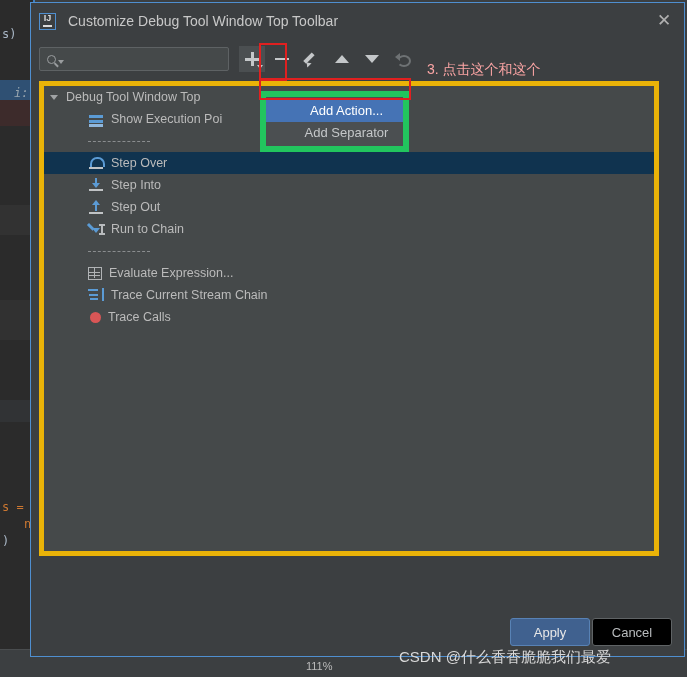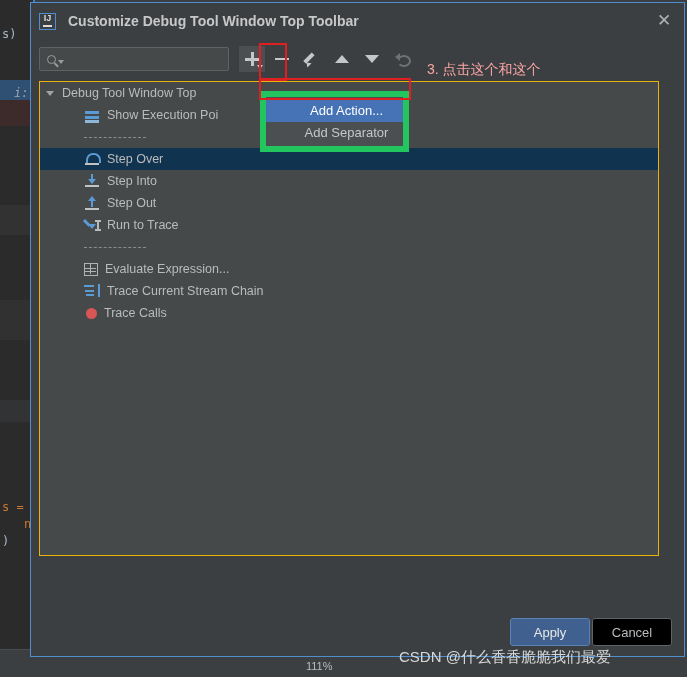--- a/index.html
+++ b/index.html
@@ -83,21 +83,21 @@
     font-family: "Liberation Sans", sans-serif;
     font-weight: bold;
   }
   #app-icon::after {
     content: "";
     position: absolute; left: 3px; right: 3px; bottom: 2px;
     height: 2px; background: #dcdcdc;
   }
   #dialog-title {
     margin-left: 12px;
-    font-size: 14px; color: #c8c8c8; font-weight: bold;
+    font-size: 14px; color: #c8c8c8;
   }
   #dialog-close {
     position: absolute; right: 10px; top: 8px;
     width: 20px; height: 20px;
     color: #b0b0b0; font-size: 17px;
     line-height: 20px; text-align: center;
     cursor: pointer;
   }
 
   
@@ -241,21 +241,21 @@
     white-space: nowrap;
     z-index: 35;
   }
 
   
   #list-panel {
     position: absolute;
     left: 8px; top: 78px;
     width: 620px; height: 475px;
     background: #45494a;
-    border: 1px solid #eab308;
+    border: 5px solid #eab308;
     overflow: hidden;
   }
   .tree-row {
     height: 22px;
     display: flex; align-items: center;
     font-size: 12.5px;
     color: #bbbbbb;
     padding-left: 6px;
     position: relative;
   }
@@ -599,21 +599,21 @@
         </div>
       <span>Step Out</span>
     </div>
 
     <div class="tree-row">
       <div class="indent2"></div>
       <div class="row-icon ic-run-cursor">
           <i></i>
           <b></b>
         </div>
-      <span>Run to Trace</span>
+      <span>Run to Chain</span>
     </div>
 
     <div class="separator-row">
       <div class="dashes"></div>
     </div>
 
     <div class="tree-row">
       <div class="indent2"></div>
       <div class="row-icon ic-evaluate">
           <span></span>

